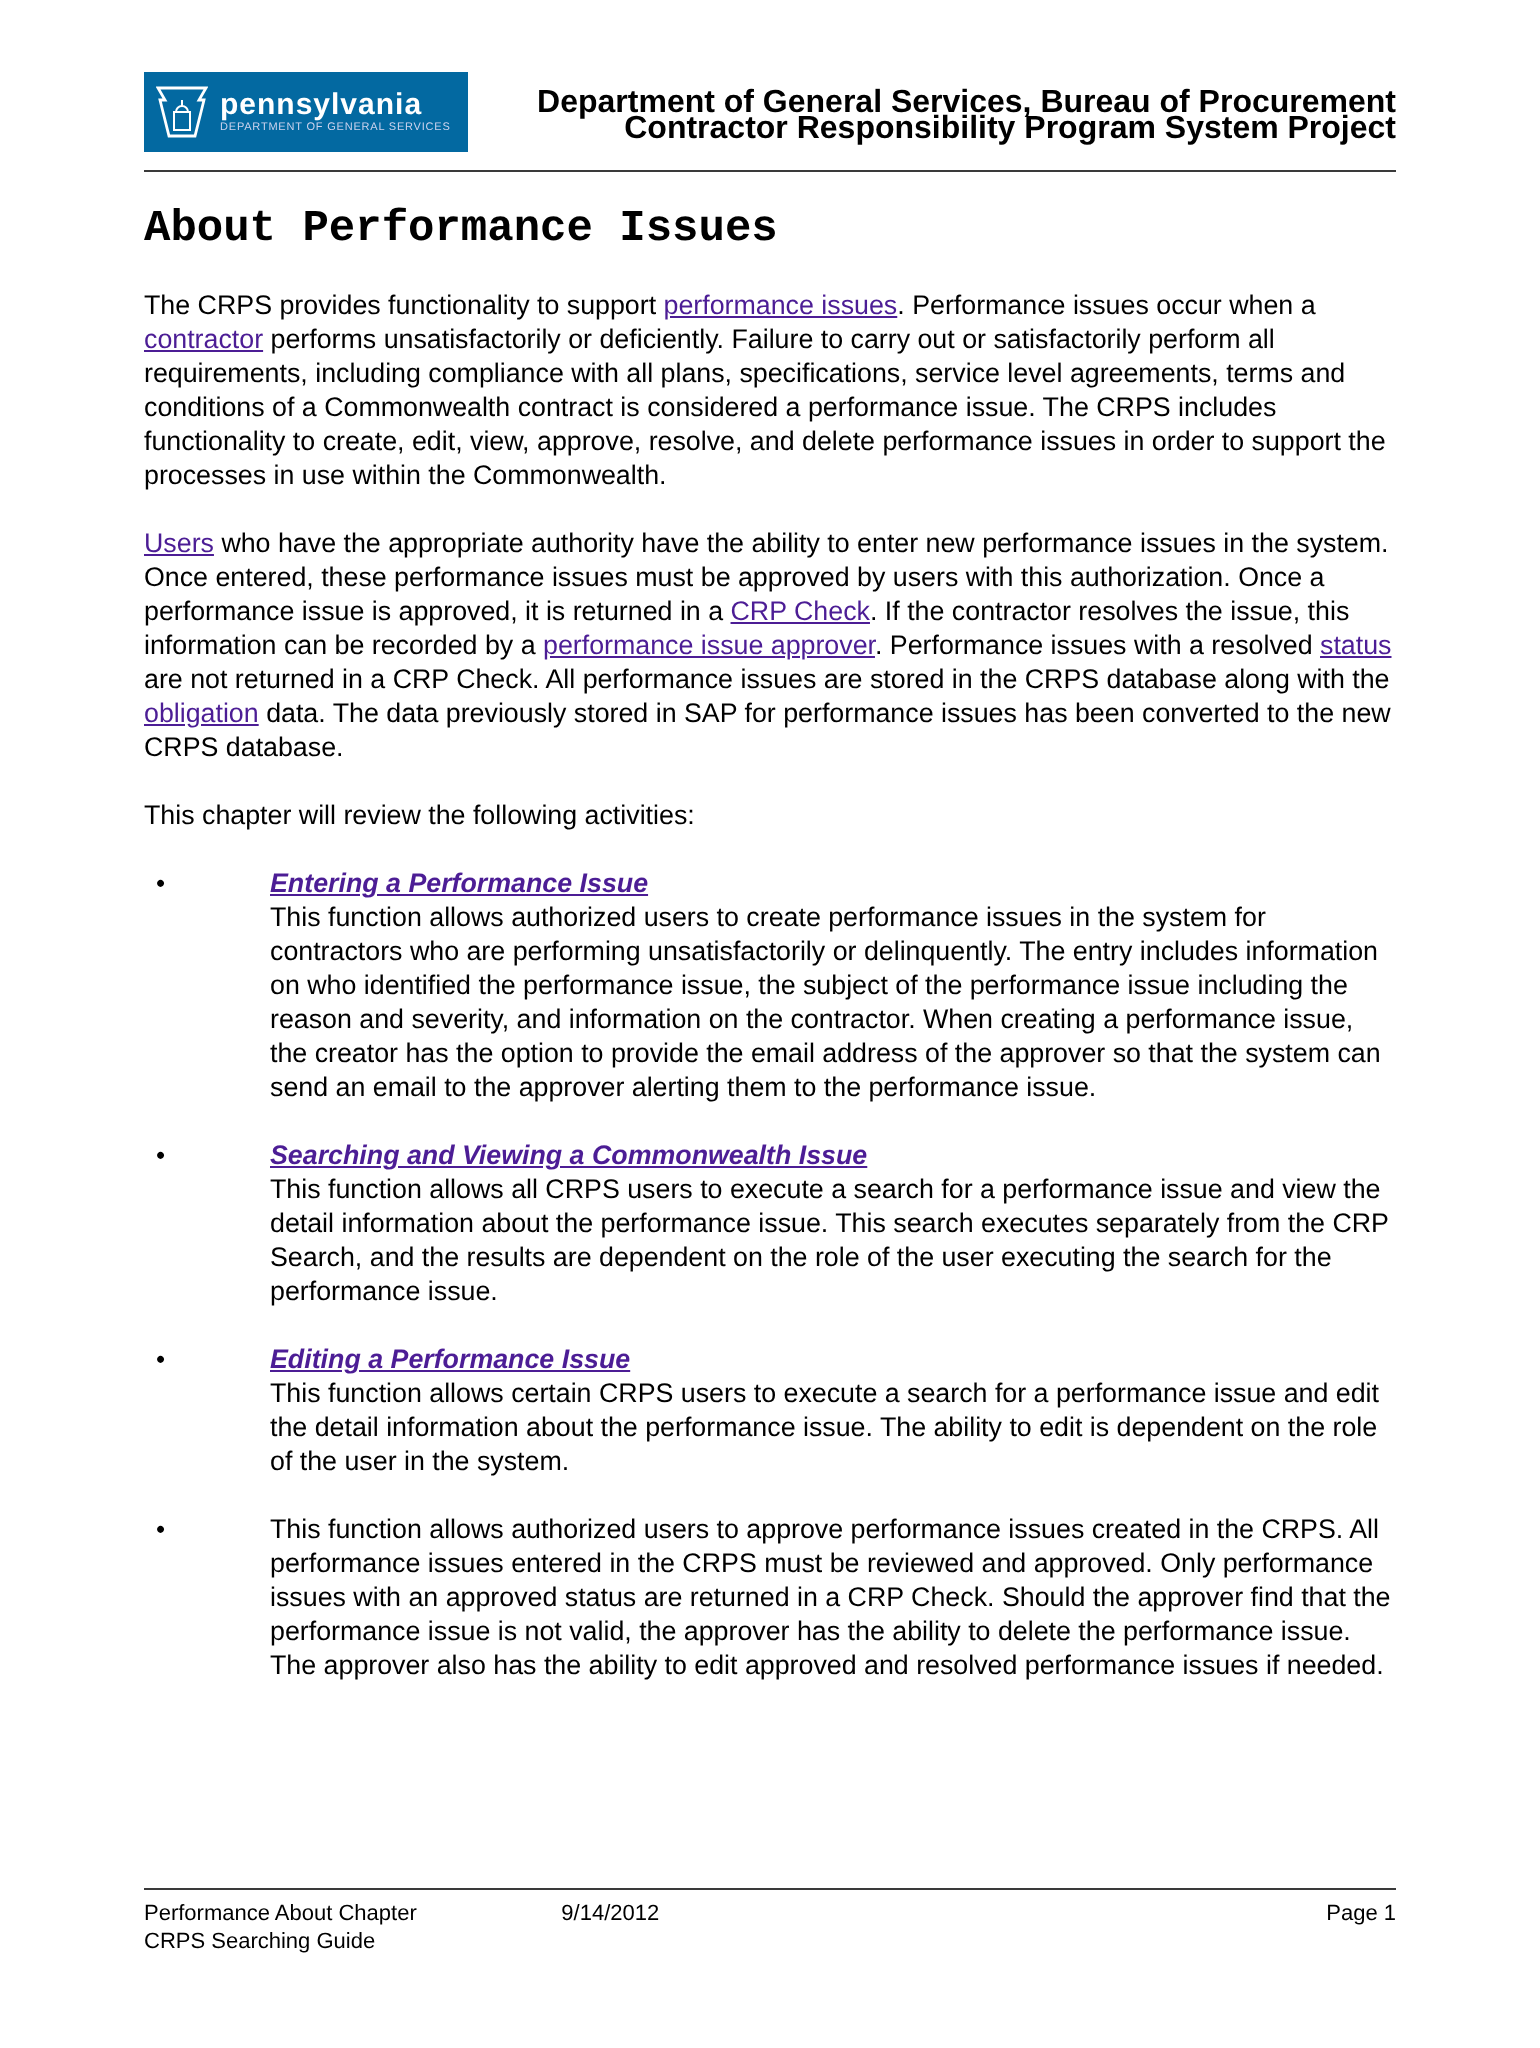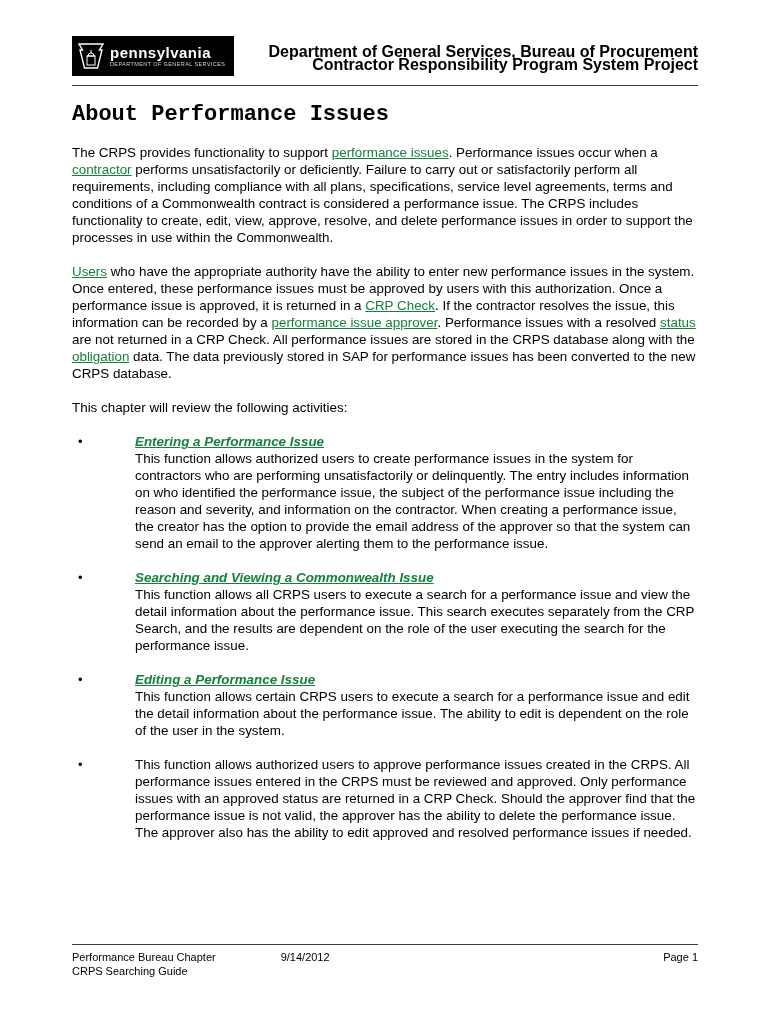--- a/index.html
+++ b/index.html
@@ -16,21 +16,21 @@
     overflow: hidden;
   }
 
   .content { position: absolute; left: 72px; right: 72px; top: 36px; }
 
   
   .header { display: flex; justify-content: space-between; align-items: flex-start; }
 
   .logo {
     width: 162px; height: 40px;
-    background: #000000;
+    background: #0369a1;
     display: flex; align-items: center;
     padding: 4px 8px 4px 6px;
     gap: 6px;
   }
   .logo-icon { flex: 0 0 auto; display: flex; align-items: center; }
   .logo-text { display: flex; flex-direction: column; justify-content: center; }
   .logo-title {
     color: #ffffff; font-size: 15px; font-weight: bold;
     letter-spacing: 0.5px; line-height: 16px;
   }
@@ -47,21 +47,21 @@
   .rule { border: none; border-top: 1.4px solid #3a3a3a; margin-top: 9px; }
 
   
   .doc-title { font-size: 22px; font-weight: bold; margin-top: 16px; font-family: Liberation Mono, monospace; }
 
   .body-text { font-size: 13.4px; line-height: 17px; }
 
   .para { margin-top: 17px; }
 
   a.doc-link, a.bullet-title {
-    color: #15803d; text-decoration: underline; cursor: pointer;
+    color: #4c1d95; text-decoration: underline; cursor: pointer;
   }
 
   .bullet-list { margin-top: 17px; }
   .bullet-item { display: flex; margin-top: 17px; }
   .bullet-item:first-child { margin-top: 0; }
   .bullet-dot { flex: 0 0 23px; padding-left: 6px; font-size: 13px; }
   .bullet-content { flex: 1 1 auto; padding-right: 2px; margin-left: 40px; }
   a.bullet-title { font-weight: bold; font-style: italic; display: inline-block; }
   .bullet-body { margin-top: 0px; }
 
@@ -141,20 +141,20 @@
         </div>
 
       </div>
     </div>
   </div>
 
   <div class="footer">
     <hr class="footer-rule">
     <div class="footer-row">
       <div class="footer-left">
-        <div>Performance Bureau Chapter</div>
+        <div>Performance About Chapter</div>
         <div>CRPS Searching Guide</div>
       </div>
       <div class="footer-center">9/14/2012</div>
       <div class="footer-right">Page 1</div>
     </div>
   </div>
 </div>
 
 </body></html>

